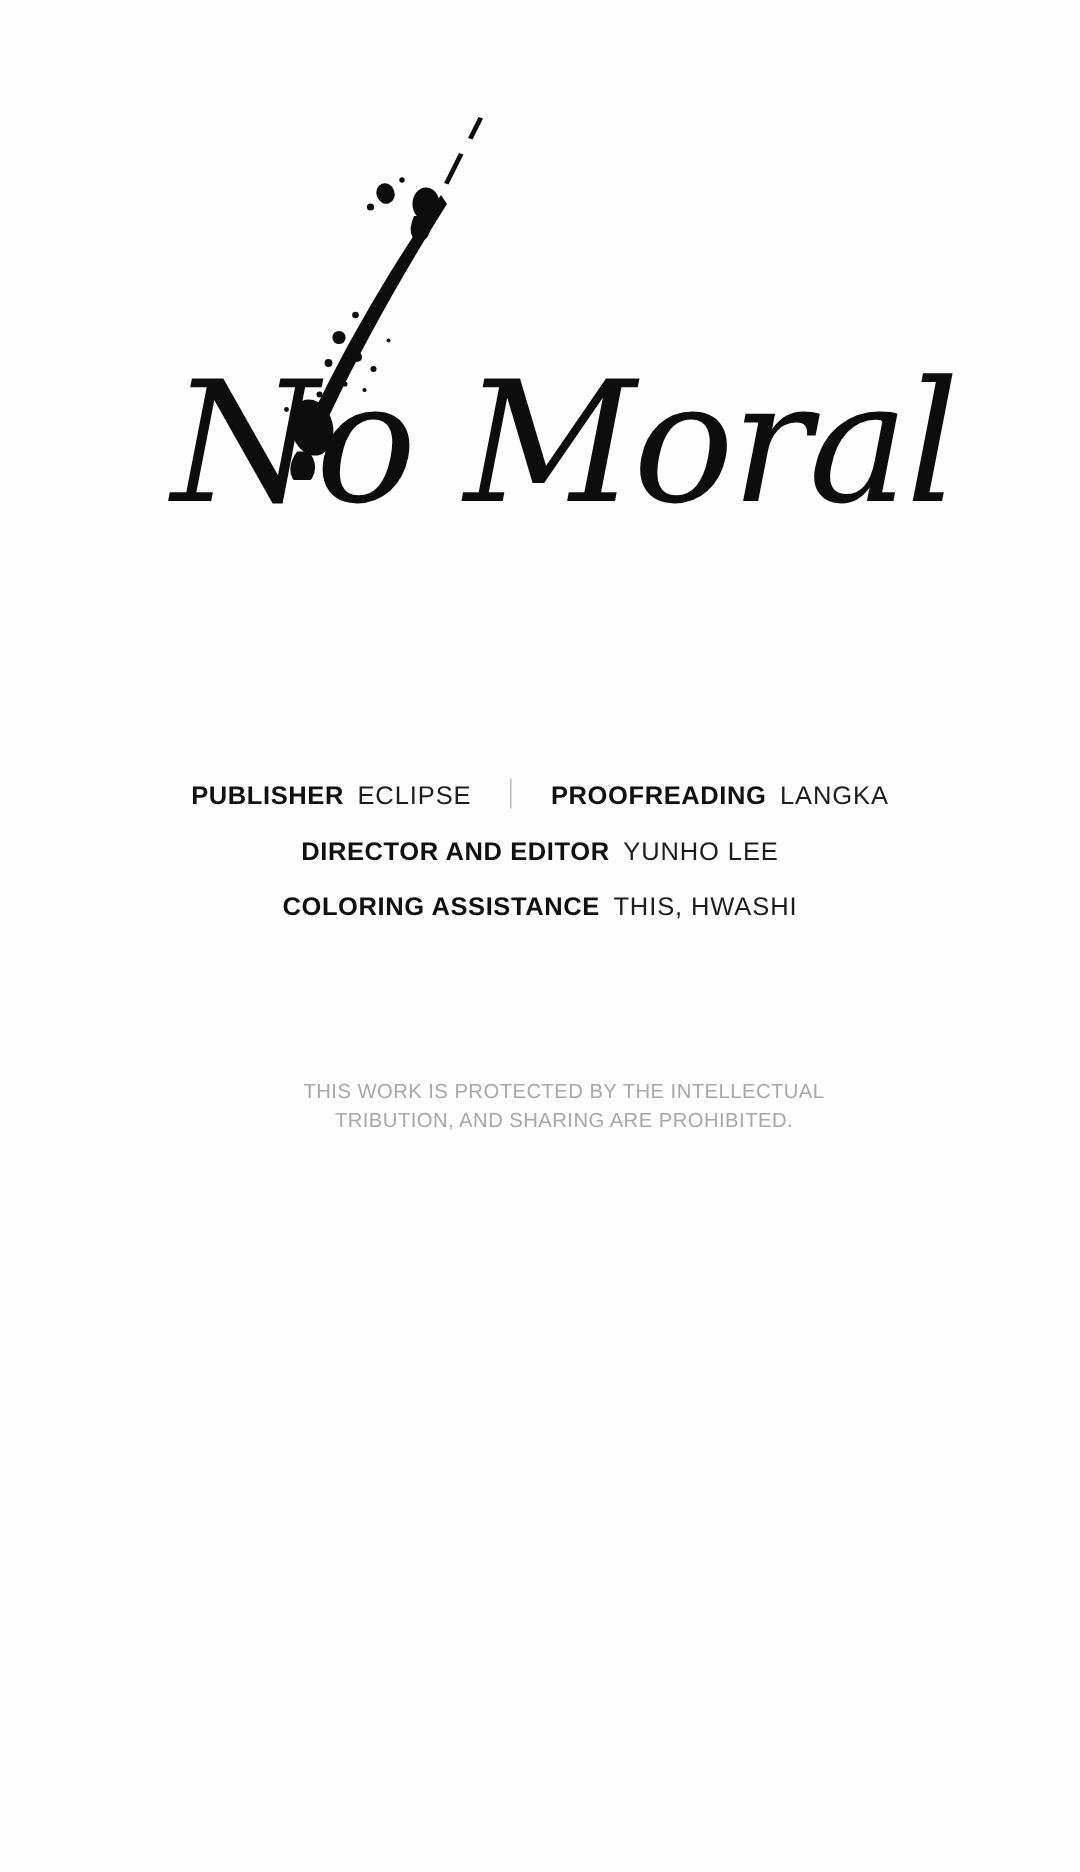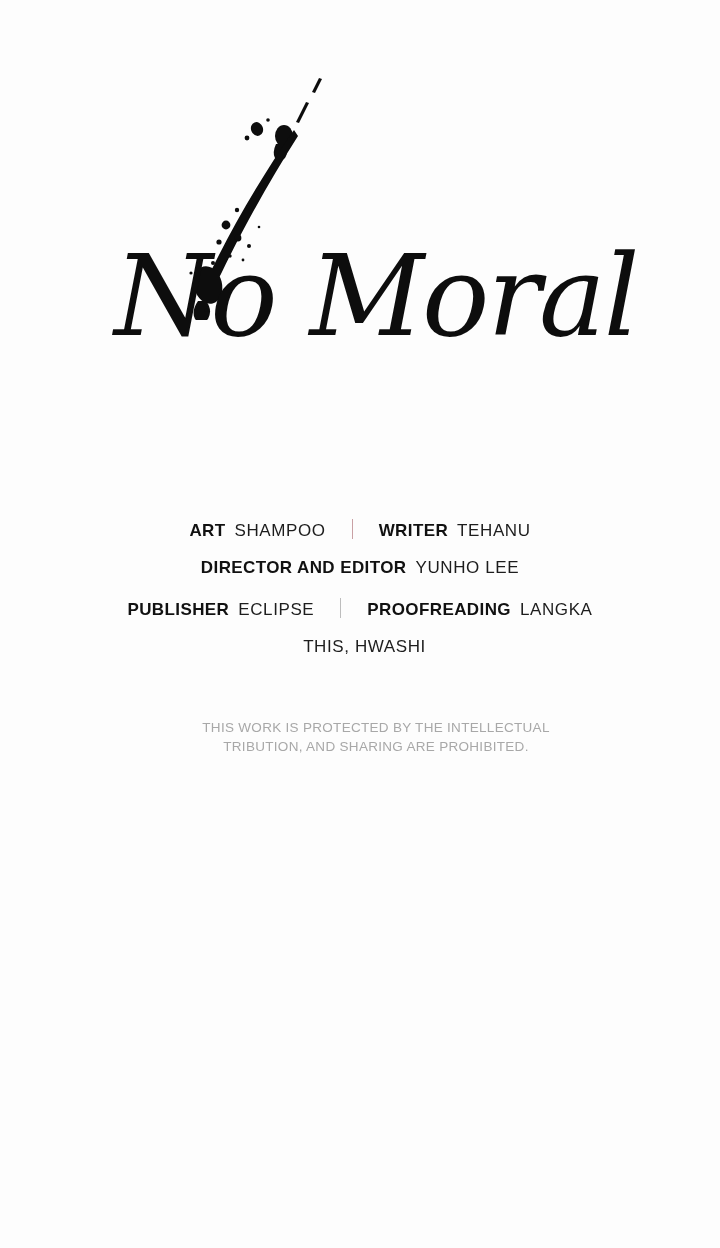--- a/index.html
+++ b/index.html
@@ -158,53 +158,43 @@
         <circle cx="90" cy="250" r="1.5"></circle>
         <circle cx="107" cy="239" r="1.2"></circle>
       </g>
     </svg>
 
     <div class="title-text">No Moral</div>
   </div>
 
   <div class="credits">
 
+
     <div class="credit-row">
       <span class="credit-pair">
-        <span class="credit-role">ART</span>
-        <span class="credit-name">SHAMPOO</span>
-      </span>
-      <span class="divider"></span>
-      <span class="credit-pair">
-        <span class="credit-role">WRITER</span>
-        <span class="credit-name">TEHANU</span>
+        <span class="credit-role">PUBLISHER</span>
+        <span class="credit-name">ECLIPSE</span>
+      </span>
+      <span class="divider grey"></span>
+      <span class="credit-pair">
+        <span class="credit-role">PROOFREADING</span>
+        <span class="credit-name">LANGKA</span>
       </span>
     </div>
 
     <div class="credit-row">
       <span class="credit-pair">
         <span class="credit-role">DIRECTOR AND EDITOR</span>
         <span class="credit-name">YUNHO LEE</span>
       </span>
     </div>
 
     <div class="credit-row">
       <span class="credit-pair">
-        <span class="credit-role">PUBLISHER</span>
-        <span class="credit-name">ECLIPSE</span>
-      </span>
-      <span class="divider grey"></span>
-      <span class="credit-pair">
-        <span class="credit-role">PROOFREADING</span>
-        <span class="credit-name">LANGKA</span>
-      </span>
-    </div>
-
-    <div class="credit-row">
-      <span class="credit-pair">
+        <span class="credit-role">COLORING ASSISTANCE</span>
         <span class="credit-name">THIS, HWASHI</span>
       </span>
     </div>
 
   </div>
 
   <div class="legal">
     <span class="legal-line">THIS WORK IS PROTECTED BY THE INTELLECTUAL</span>
     <span class="legal-line">TRIBUTION, AND SHARING ARE PROHIBITED.</span>
   </div>

